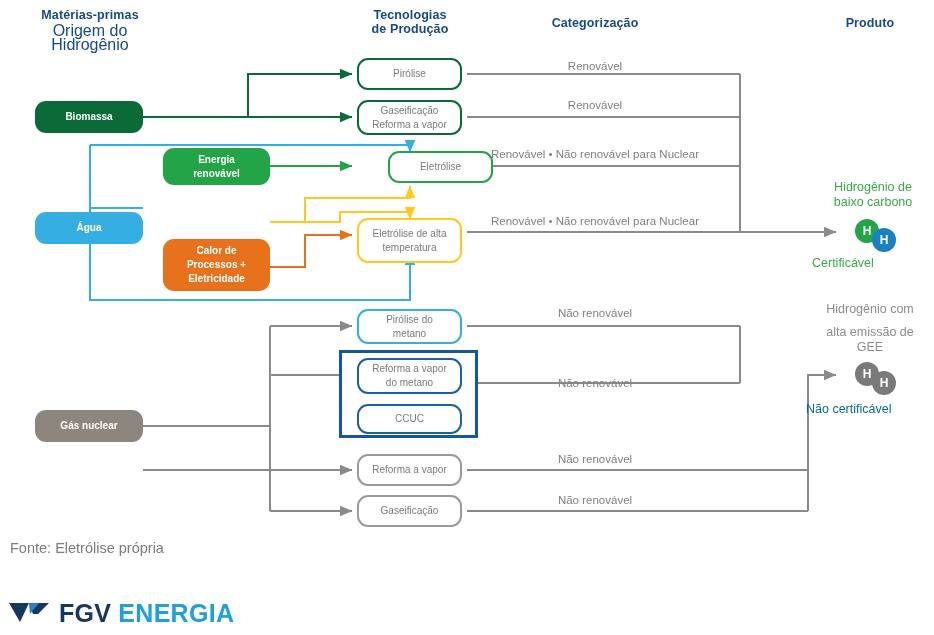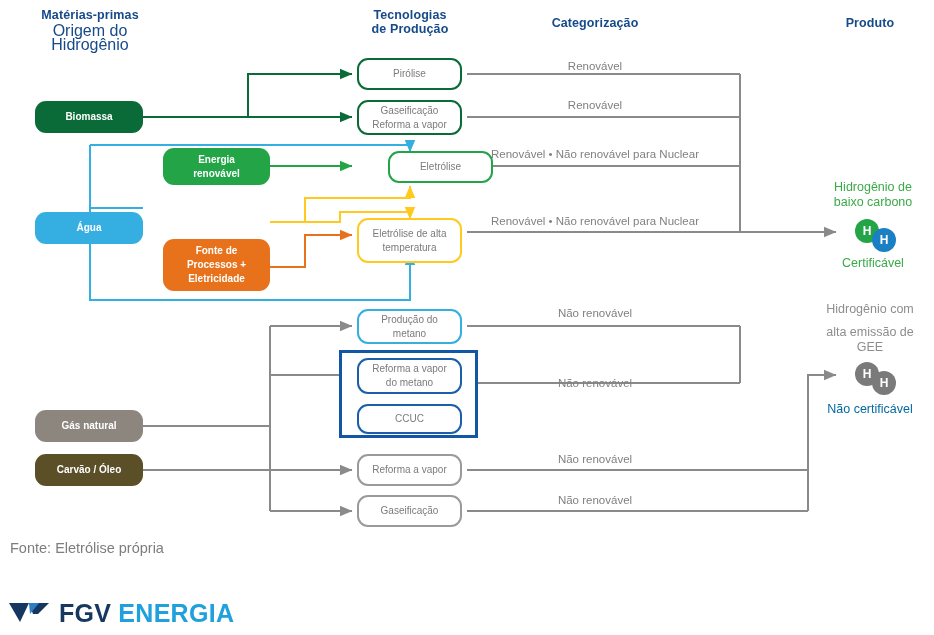--- a/index.html
+++ b/index.html
@@ -58,21 +58,21 @@
     text-align:center;white-space:nowrap;
   }
 
   
   .prod-title{
     position:absolute;text-align:center;font-size:12.5px;line-height:15px;
   }
   .prod-title.green{color:#3AAA47;}
   .prod-title.gray{color:#8d8d8d;}
   .prod-sub{
-    position:absolute;text-align:center;font-size:12.5px;line-height:15px;
+    position:absolute;font-size:12.5px;line-height:15px;
   }
   .prod-sub.green{color:#3AAA47;}
   .prod-sub.gray{color:#0369a1;}
 
   .atom{
     position:absolute;border-radius:50%;display:flex;align-items:center;
     justify-content:center;color:#ffffff;font-weight:bold;font-size:12px;
   }
   .atom-green{background:#22A447;}
   .atom-blue{background:#1B7FC4;}
@@ -173,32 +173,31 @@
   <div class="col-head" style="left:340px;top:22px;width:140px;">de Produção</div>
 
   <div class="col-head" style="left:505px;top:16px;width:180px;">Categorização</div>
 
   <div class="col-head" style="left:810px;top:16px;width:120px;">Produto</div>
 
   <div class="node solid n-biomassa" style="left:35px;top:101px;width:108px;height:32px;">Biomassa</div>
 
   <div class="node solid n-agua" style="left:35px;top:192px;width:108px;height:32px;margin-top:20px;">Água</div>
 
-  <div class="node solid n-gas" style="left:35px;top:410px;width:108px;height:32px;">Gás natural</div>
-
-  <div class="node solid n-carvao" style="left:35px;top:454px;width:108px;height:32px;">Carvão / Óleo</div>
+  <div class="node solid n-gas" style="left:35px;top:410px;width:108px;height:32px;">Gás nuclear</div>
+
 
   <div class="node solid n-renov" style="left:163px;top:148px;width:107px;height:37px;flex-direction:column;">
     <span>Energia</span>
     <span>renovável</span>
   </div>
 
 
   <div class="node solid n-calor" style="left:163px;top:239px;width:107px;height:52px;flex-direction:column;">
-    <span>Fonte de</span>
+    <span>Calor de</span>
     <span>Processos +</span>
     <span>Eletricidade</span>
   </div>
 
   <div class="node outline b-darkgreen" style="left:357px;top:58px;width:105px;height:32px;">
     <span>Pirólise</span>
   </div>
 
   <div class="node outline b-darkgreen" style="left:357px;top:100px;width:105px;height:35px;flex-direction:column;">
     <span>Gaseificação</span>
@@ -208,21 +207,21 @@
   <div class="node outline b-green" style="left:357px;top:151px;width:105px;height:32px;margin-left:31px;">
     <span>Eletrólise</span>
   </div>
 
   <div class="node outline b-yellow" style="left:357px;top:218px;width:105px;height:45px;flex-direction:column;">
     <span>Eletrólise de alta</span>
     <span>temperatura</span>
   </div>
 
   <div class="node outline b-ltblue" style="left:357px;top:309px;width:105px;height:35px;flex-direction:column;">
-    <span>Produção do</span>
+    <span>Pirólise do</span>
     <span>metano</span>
   </div>
 
   <div class="group-frame" style="left:339px;top:350px;width:139px;height:88px;"></div>
 
   <div class="node outline b-navy" style="left:357px;top:358px;width:105px;height:36px;flex-direction:column;">
     <span>Reforma a vapor</span>
     <span>do metano</span>
   </div>
 

